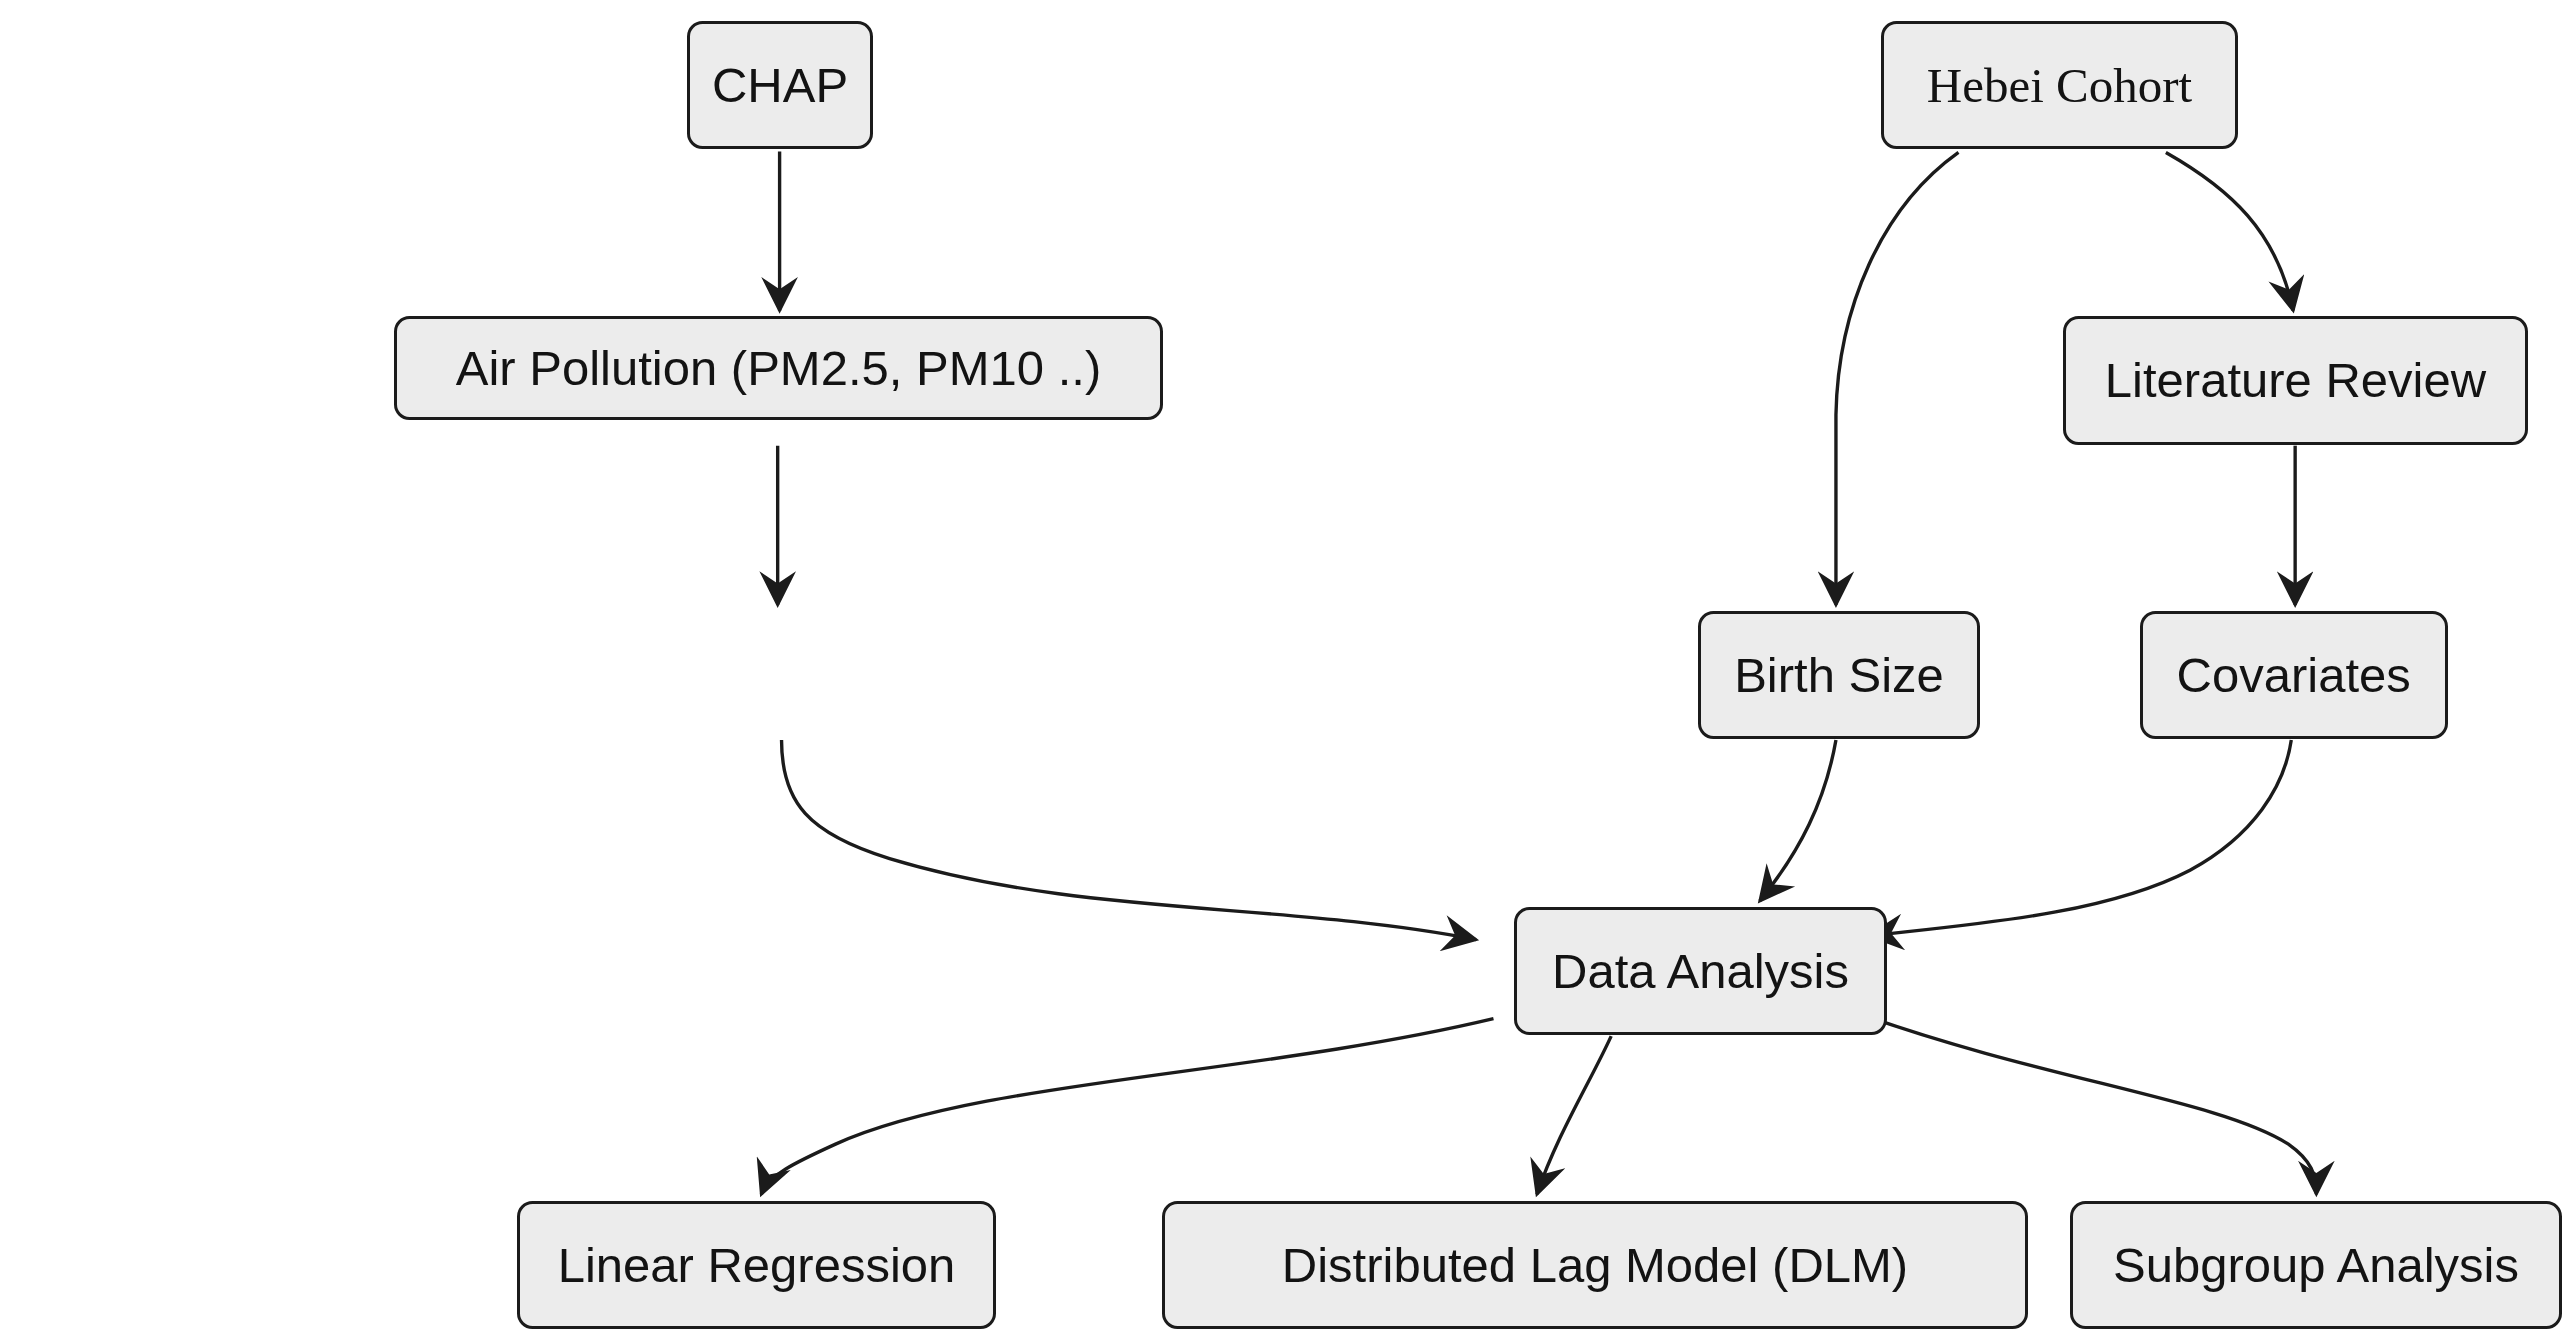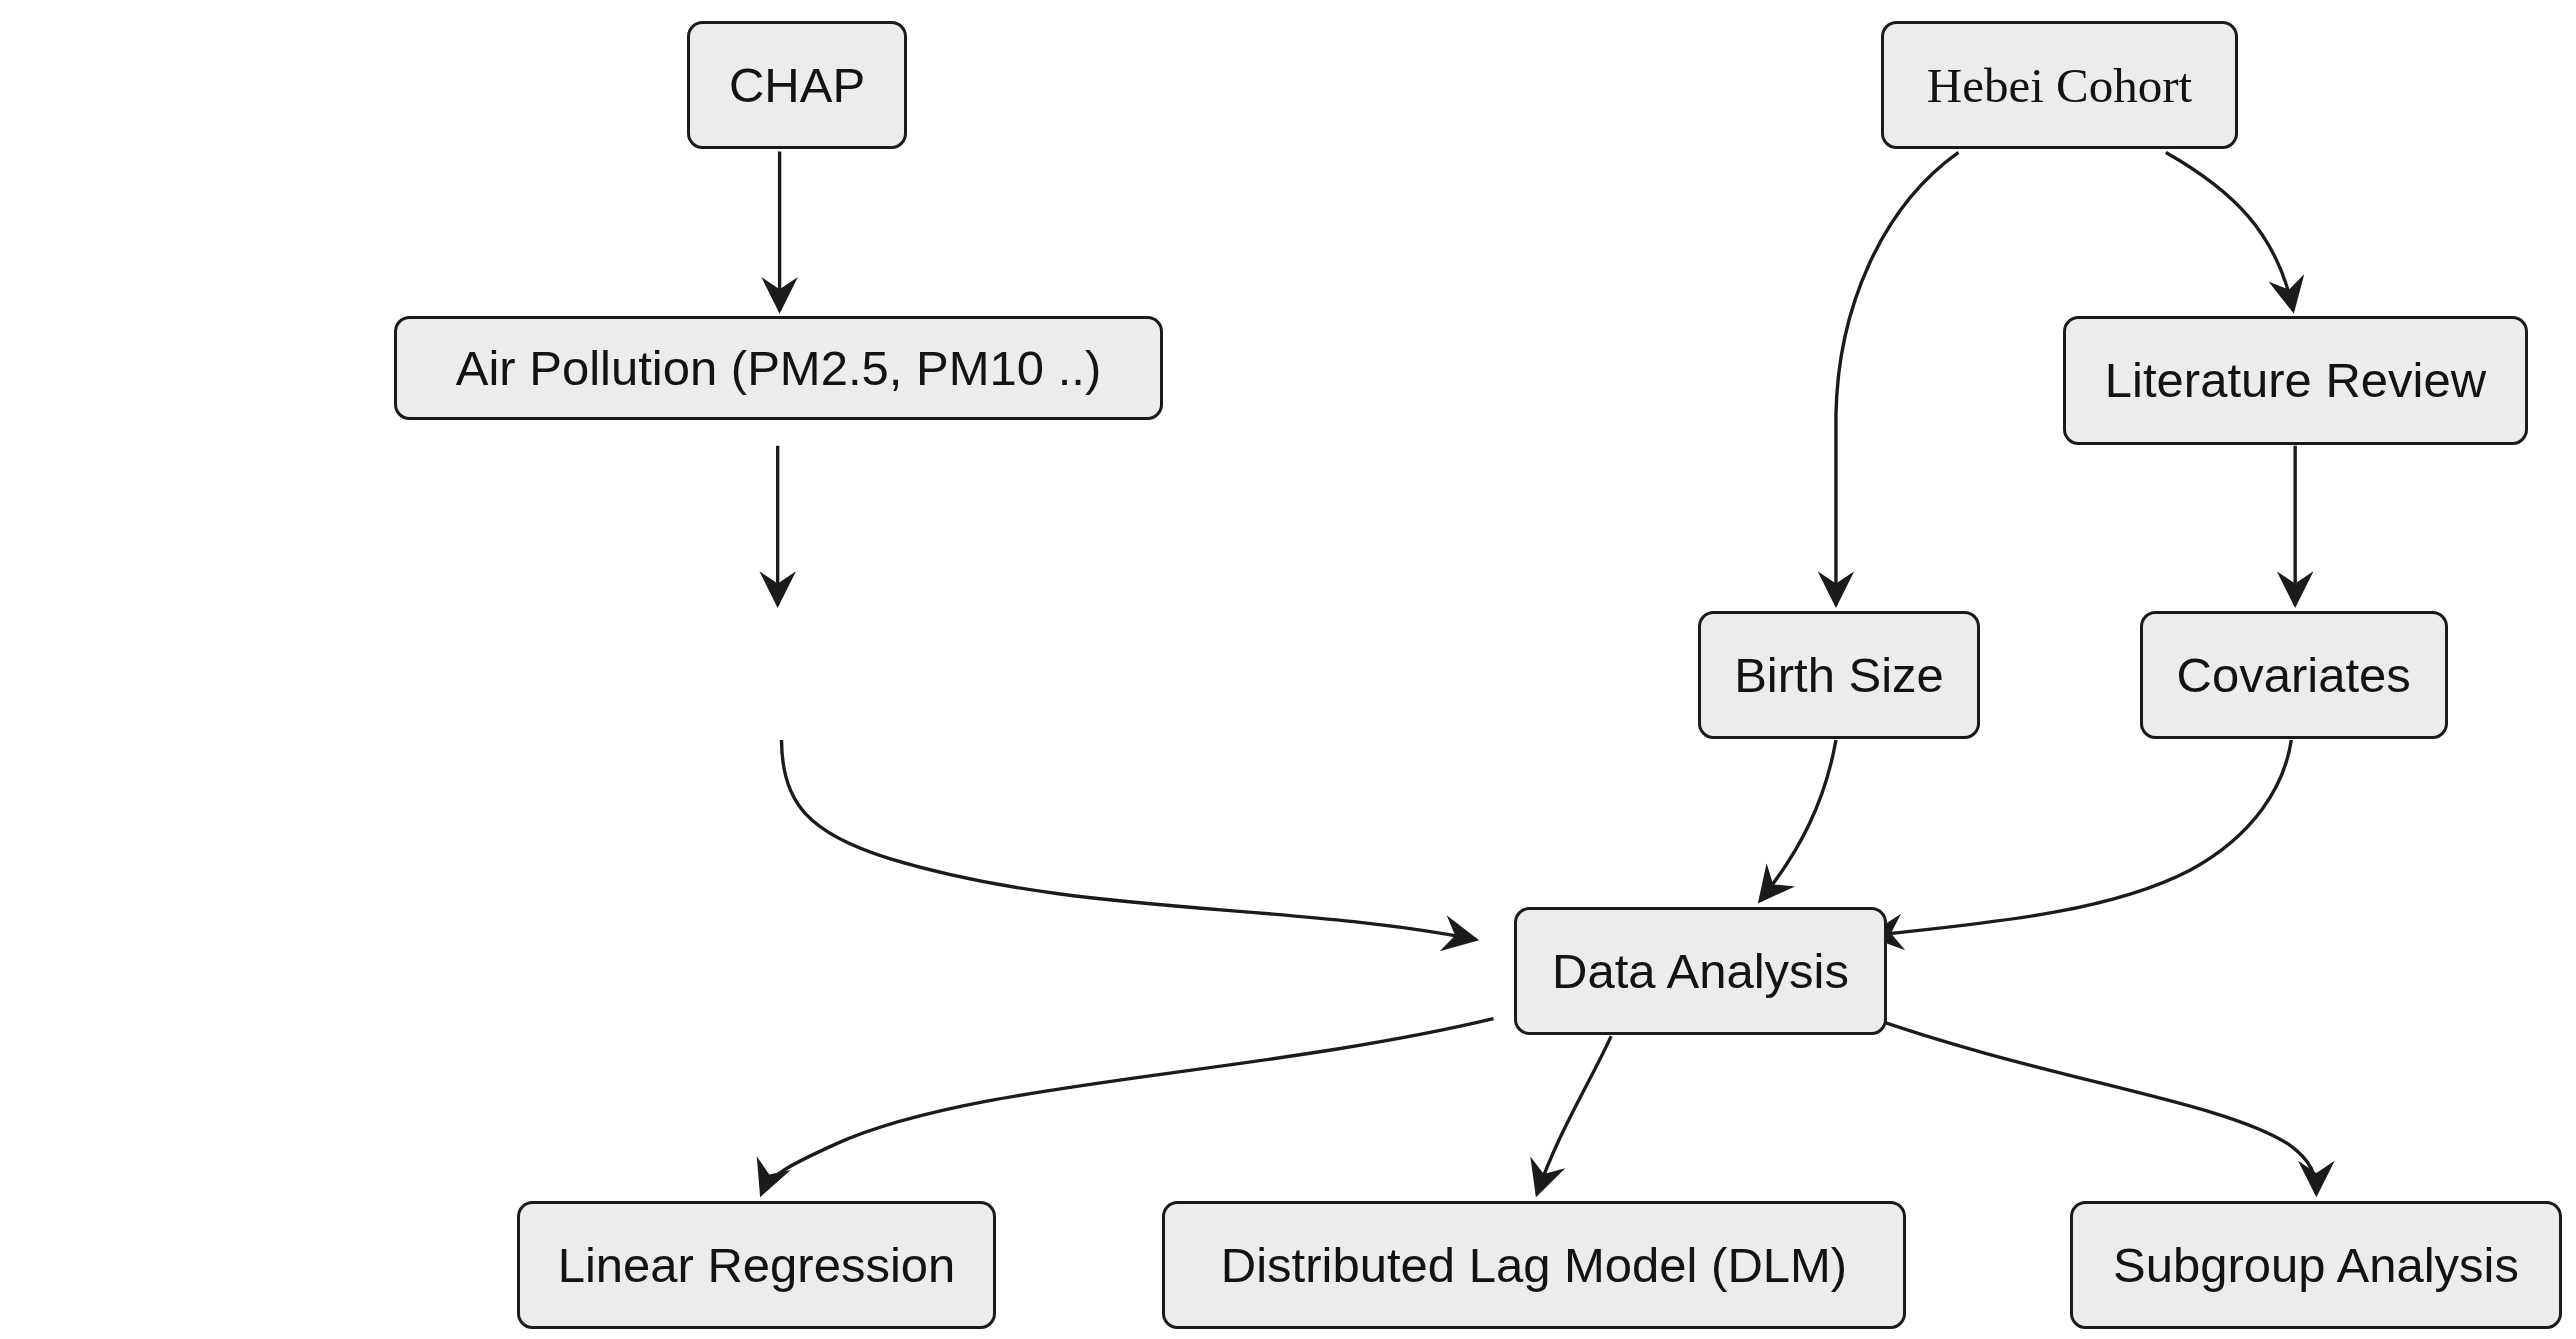--- a/index.html
+++ b/index.html
@@ -71,35 +71,35 @@
 
     <path class="edge" d="M 2375 767 C 2368 815, 2336 866, 2270 902 C 2182 948, 2045 958, 1938 970" marker-end="url(#arrow)"></path>
 
     <path class="edge" d="M 1548 1056 C 1300 1115, 1012 1120, 866 1186 C 822 1206, 797 1218, 789 1238" marker-end="url(#arrow)"></path>
 
     <path class="edge" d="M 1670 1074 C 1648 1122, 1614 1176, 1593 1238" marker-end="url(#arrow)"></path>
 
     <path class="edge" d="M 1925 1050 C 2120 1120, 2300 1140, 2372 1186 C 2396 1203, 2401 1218, 2401 1238" marker-end="url(#arrow)"></path>
   </svg>
 
-  <div class="node" style="left:687px; top:21px; width:220px; height:128px;">CHAP</div>
+  <div class="node" style="left:687px; top:21px; width:186px; height:128px;">CHAP</div>
 
   <div class="node" style="left:1881px; top:21px; width:357px; height:128px;font-family:Liberation Serif, serif;">Hebei Cohort</div>
 
   <div class="node" style="left:394px; top:316px; width:769px; height:104px;">Air Pollution (PM2.5, PM10 ..)</div>
 
   <div class="node" style="left:2063px; top:316px; width:465px; height:129px;">Literature Review</div>
 
 
   <div class="node" style="left:1698px; top:611px; width:282px; height:128px;">Birth Size</div>
 
   <div class="node" style="left:2140px; top:611px; width:308px; height:128px;padding-left:9px;">Covariates</div>
 
   <div class="node" style="left:1486px; top:907px; width:373px; height:128px;margin-left:28px;">Data Analysis</div>
 
   <div class="node" style="left:517px; top:1201px; width:479px; height:128px;">Linear Regression</div>
 
-  <div class="node" style="left:1162px; top:1201px; width:744px; height:128px;">Distributed Lag Model (DLM)</div>
+  <div class="node" style="left:1162px; top:1201px; width:866px; height:128px;">Distributed Lag Model (DLM)</div>
 
   <div class="node" style="left:2070px; top:1201px; width:492px; height:128px;">Subgroup Analysis</div>
 
 </div>
 
 
 </body></html>

